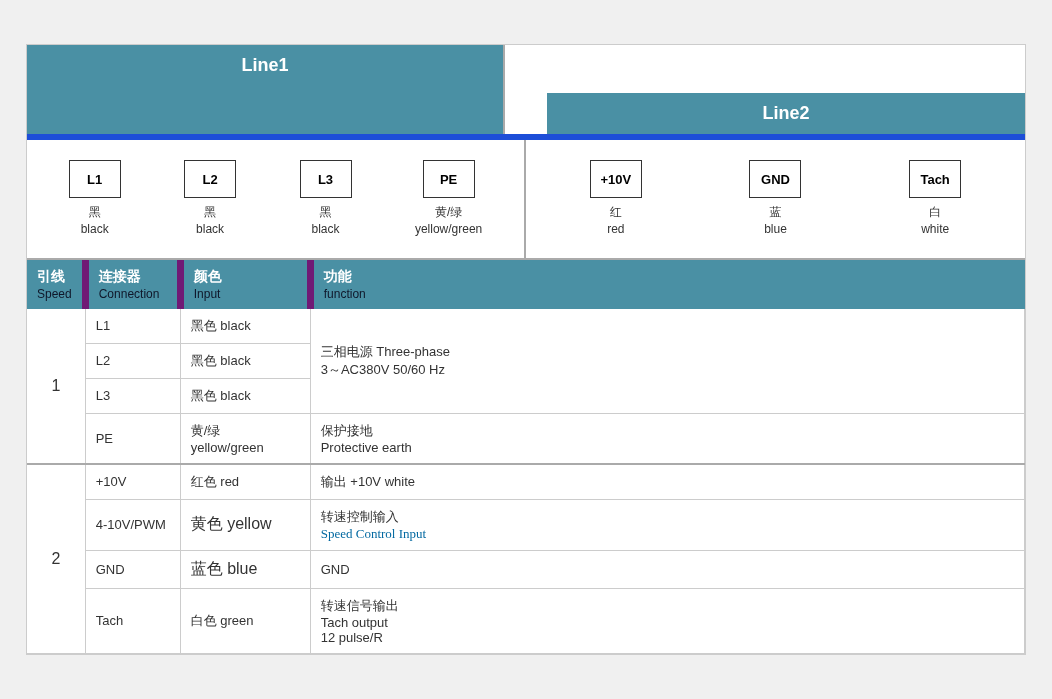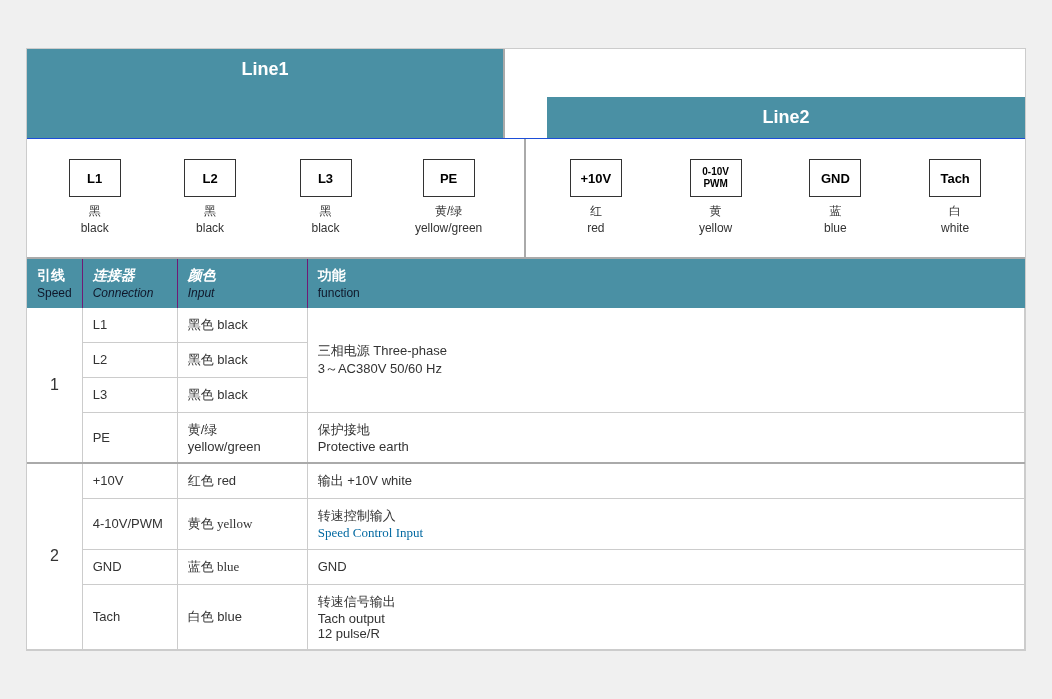--- a/index.html
+++ b/index.html
@@ -16,21 +16,21 @@
       min-height: 100vh;
     }
     .container {
       width: 1000px;
       background: #fff;
       border: 1px solid #ccc;
     }
     
     .header-row {
       display: flex;
-      border-bottom: 1px solid #1d4ed8;
+      border-bottom: 6px solid #1d4ed8;
       gap: 42px;
     }
     .header-line1, .header-line2 {
       background-color: #4a90a4;
       color: #fff;
       font-size: 18px;
       font-weight: bold;
       text-align: center;
       padding: 10px 0;
     }
@@ -98,21 +98,21 @@
     }
     thead tr {
       background-color: #4a90a4;
     }
     thead th {
       color: #fff;
       padding: 8px 10px;
       font-size: 13px;
       font-weight: normal;
       text-align: left;
-      border-right: 1px solid #701a75;
+      border-right: 7px solid #701a75;
       vertical-align: top;
     }
     thead th .zh {
       font-size: 14px;
       font-weight: bold;
       display: block;
     }
     thead th .en {
       font-size: 12px;
       color: #0f172a;
@@ -126,22 +126,22 @@
       vertical-align: middle;
       border-right: 1px solid #ccc;
       color: #333;
     }
     .rowspan-cell {
       vertical-align: middle;
       text-align: center;
       font-size: 16px;
     }
     .color-text {
-      font-family: Liberation Serif, serif;
-      font-size: 13px;
+      font-family: Liberation Sans, sans-serif;
+      font-size: 16px;
     }
     .section-divider td {
       border-top: 2px solid #aaa;
     }
     .diagram-wrapper {
       position: relative;
       overflow: hidden;
     }
   </style>
 </head>
@@ -172,47 +172,43 @@
         <div class="connector-box">PE</div>
         <div class="connector-label">黄/绿<br>yellow/green</div>
       </div>
     </div>
     <div class="diagram-line2">
       <div class="connector-item">
         <div class="connector-box">+10V</div>
         <div class="connector-label">红<br>red</div>
       </div>
       <div class="connector-item">
-        <div class="connector-box small-text">0-10V<br>PWM</div>
-        <div class="connector-label">黄<br>yellow</div>
-      </div>
-      <div class="connector-item">
         <div class="connector-box">GND</div>
         <div class="connector-label">蓝<br>blue</div>
       </div>
       <div class="connector-item">
         <div class="connector-box">Tach</div>
         <div class="connector-label">白<br>white</div>
       </div>
     </div>
   </div>
 
   <div class="table-section">
     <table>
       <thead>
         <tr>
           <th style="width:45px; border-left:none;">
             <span class="zh">引线</span>
             <span class="en">Speed</span>
           </th>
-          <th style="width:95px;font-style:italic;">
+          <th style="width:95px;">
             <span class="zh">连接器</span>
             <span class="en">Connection</span>
           </th>
-          <th style="width:130px;font-style:italic;">
+          <th style="width:130px;">
             <span class="zh">颜色</span>
             <span class="en">Input</span>
           </th>
           <th style="border-right:none;">
             <span class="zh">功能</span>
             <span class="en">function</span>
           </th>
         </tr>
       </thead>
       <tbody>
@@ -248,19 +244,19 @@
           <td><span class="color-text">黄色 yellow</span></td>
           <td>转速控制输入<br><span style="font-family:Liberation Serif, serif; color:#0369a1;">Speed Control Input</span></td>
         </tr>
         <tr>
           <td>GND</td>
           <td><span class="color-text">蓝色 blue</span></td>
           <td>GND</td>
         </tr>
         <tr>
           <td>Tach</td>
-          <td>白色 blue</td>
+          <td>白色 green</td>
           <td>转速信号输出<br>Tach output<br>12 pulse/R</td>
         </tr>
       </tbody>
     </table>
   </div>
 </div>
 
 </body></html>

